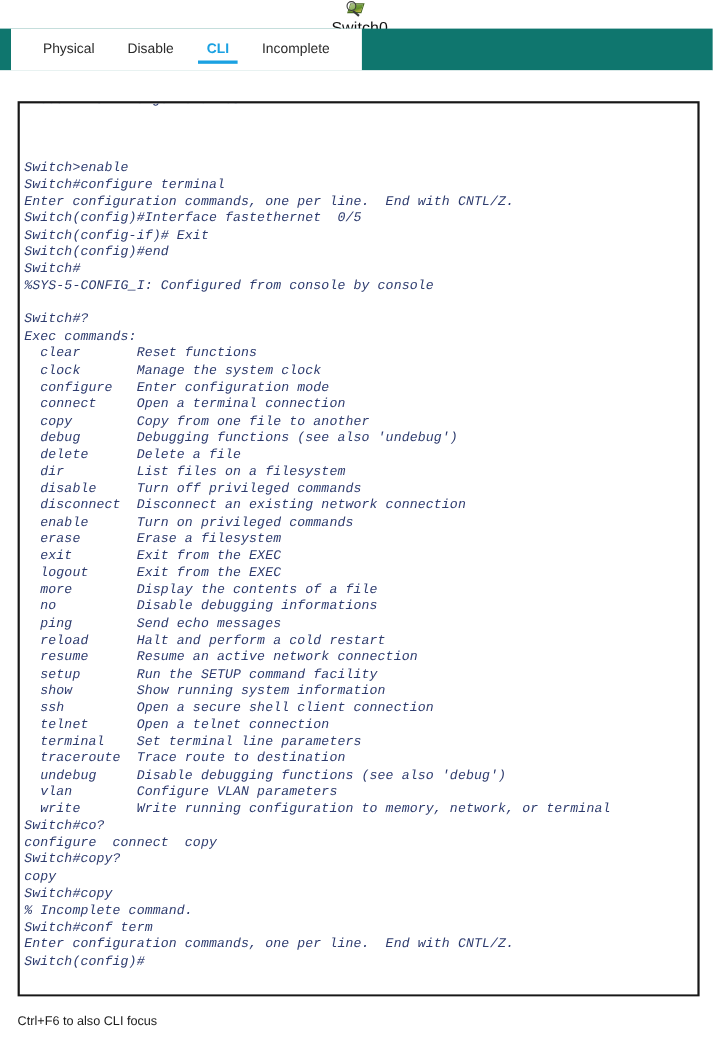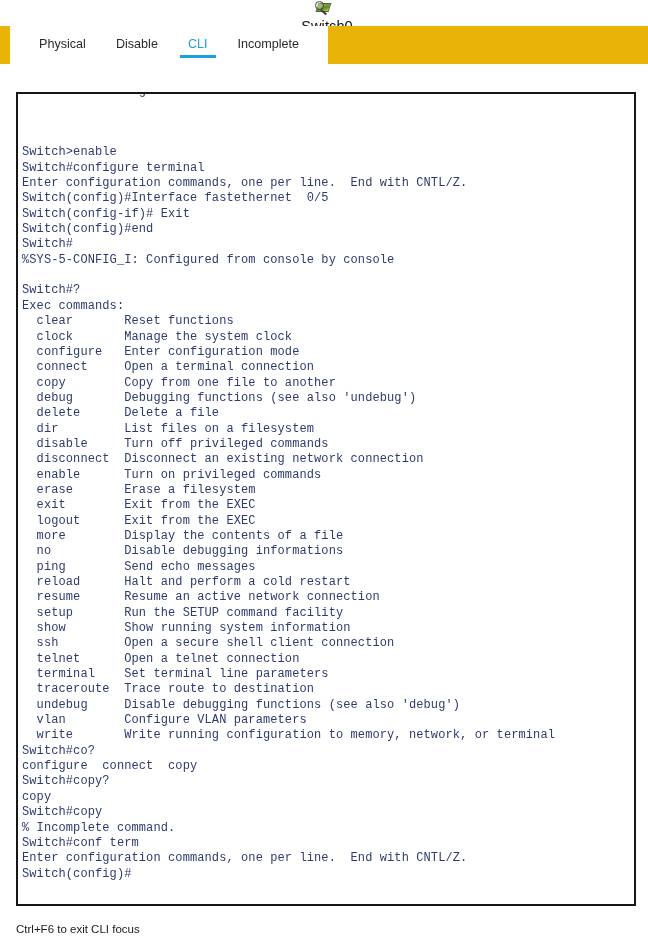--- a/index.html
+++ b/index.html
@@ -60,21 +60,21 @@
   }
   .title-text {
     font-size: 14.5px;
     color: #0f0f0f;
     letter-spacing: 0.1px;
   }
 
   
   .tabstrip-wrap {
     height: 38px;
-    background: #eab308;
+    background: #0f766e;
     position: relative;
     text-align: right;
   }
   .tabstrip {
     position: absolute;
     left: 10px;
     top: 0;
     height: 38px;
     background: #ffffff;
     display: flex;
@@ -86,20 +86,21 @@
     font-size: 12.6px;
     color: #2b2b2b;
     padding: 4px 2px 6px 2px;
     margin: 0 13px;
     position: relative;
     white-space: nowrap;
     cursor: default;
   }
   .tab.active {
     color: #1aa1e2;
+    font-weight: bold;
   }
   .tab.active::after {
     content: "";
     position: absolute;
     left: -6px;
     right: -6px;
     bottom: -1px;
     height: 3px;
     background: #1aa1e2;
   }
@@ -134,20 +135,21 @@
     font-family: "Liberation Mono", "DejaVu Sans Mono", monospace;
     font-size: 12px;
     line-height: 15.35px;
     color: #2d3b6e;
     white-space: pre;
     letter-spacing: 0.1px;
   }
   .term-line {
     height: 15.35px;
     white-space: pre;
+    font-style: italic;
   }
 
   
   .footer {
     position: absolute;
     left: 0;
     top: 906px;
     width: 648px;
     height: 42px;
     background: #ffffff;
@@ -192,14 +194,14 @@
   </div>
 </div>
 
 <div class="panel">
   <div class="terminal">
     <div class="term-inner" id="term-inner"><div class="term-line">Press RETURN to get started!</div><div class="term-line"></div><div class="term-line"></div><div class="term-line"></div><div class="term-line">Switch&gt;enable</div><div class="term-line">Switch#configure terminal</div><div class="term-line">Enter configuration commands, one per line.  End with CNTL/Z.</div><div class="term-line">Switch(config)#Interface fastethernet  0/5</div><div class="term-line">Switch(config-if)# Exit</div><div class="term-line">Switch(config)#end</div><div class="term-line">Switch#</div><div class="term-line">%SYS-5-CONFIG_I: Configured from console by console</div><div class="term-line"></div><div class="term-line">Switch#?</div><div class="term-line">Exec commands:</div><div class="term-line">  clear       Reset functions</div><div class="term-line">  clock       Manage the system clock</div><div class="term-line">  configure   Enter configuration mode</div><div class="term-line">  connect     Open a terminal connection</div><div class="term-line">  copy        Copy from one file to another</div><div class="term-line">  debug       Debugging functions (see also 'undebug')</div><div class="term-line">  delete      Delete a file</div><div class="term-line">  dir         List files on a filesystem</div><div class="term-line">  disable     Turn off privileged commands</div><div class="term-line">  disconnect  Disconnect an existing network connection</div><div class="term-line">  enable      Turn on privileged commands</div><div class="term-line">  erase       Erase a filesystem</div><div class="term-line">  exit        Exit from the EXEC</div><div class="term-line">  logout      Exit from the EXEC</div><div class="term-line">  more        Display the contents of a file</div><div class="term-line">  no          Disable debugging informations</div><div class="term-line">  ping        Send echo messages</div><div class="term-line">  reload      Halt and perform a cold restart</div><div class="term-line">  resume      Resume an active network connection</div><div class="term-line">  setup       Run the SETUP command facility</div><div class="term-line">  show        Show running system information</div><div class="term-line">  ssh         Open a secure shell client connection</div><div class="term-line">  telnet      Open a telnet connection</div><div class="term-line">  terminal    Set terminal line parameters</div><div class="term-line">  traceroute  Trace route to destination</div><div class="term-line">  undebug     Disable debugging functions (see also 'debug')</div><div class="term-line">  vlan        Configure VLAN parameters</div><div class="term-line">  write       Write running configuration to memory, network, or terminal</div><div class="term-line">Switch#co?</div><div class="term-line">configure  connect  copy</div><div class="term-line">Switch#copy?</div><div class="term-line">copy</div><div class="term-line">Switch#copy</div><div class="term-line">% Incomplete command.</div><div class="term-line">Switch#conf term</div><div class="term-line">Enter configuration commands, one per line.  End with CNTL/Z.</div><div class="term-line">Switch(config)#</div></div>
   </div>
 </div>
 
 <div class="footer">
-  <div class="footer-hint">Ctrl+F6 to exit CLI focus</div>
+  <div class="footer-hint">Ctrl+F6 to also CLI focus</div>
 </div>
 
 </body></html>

